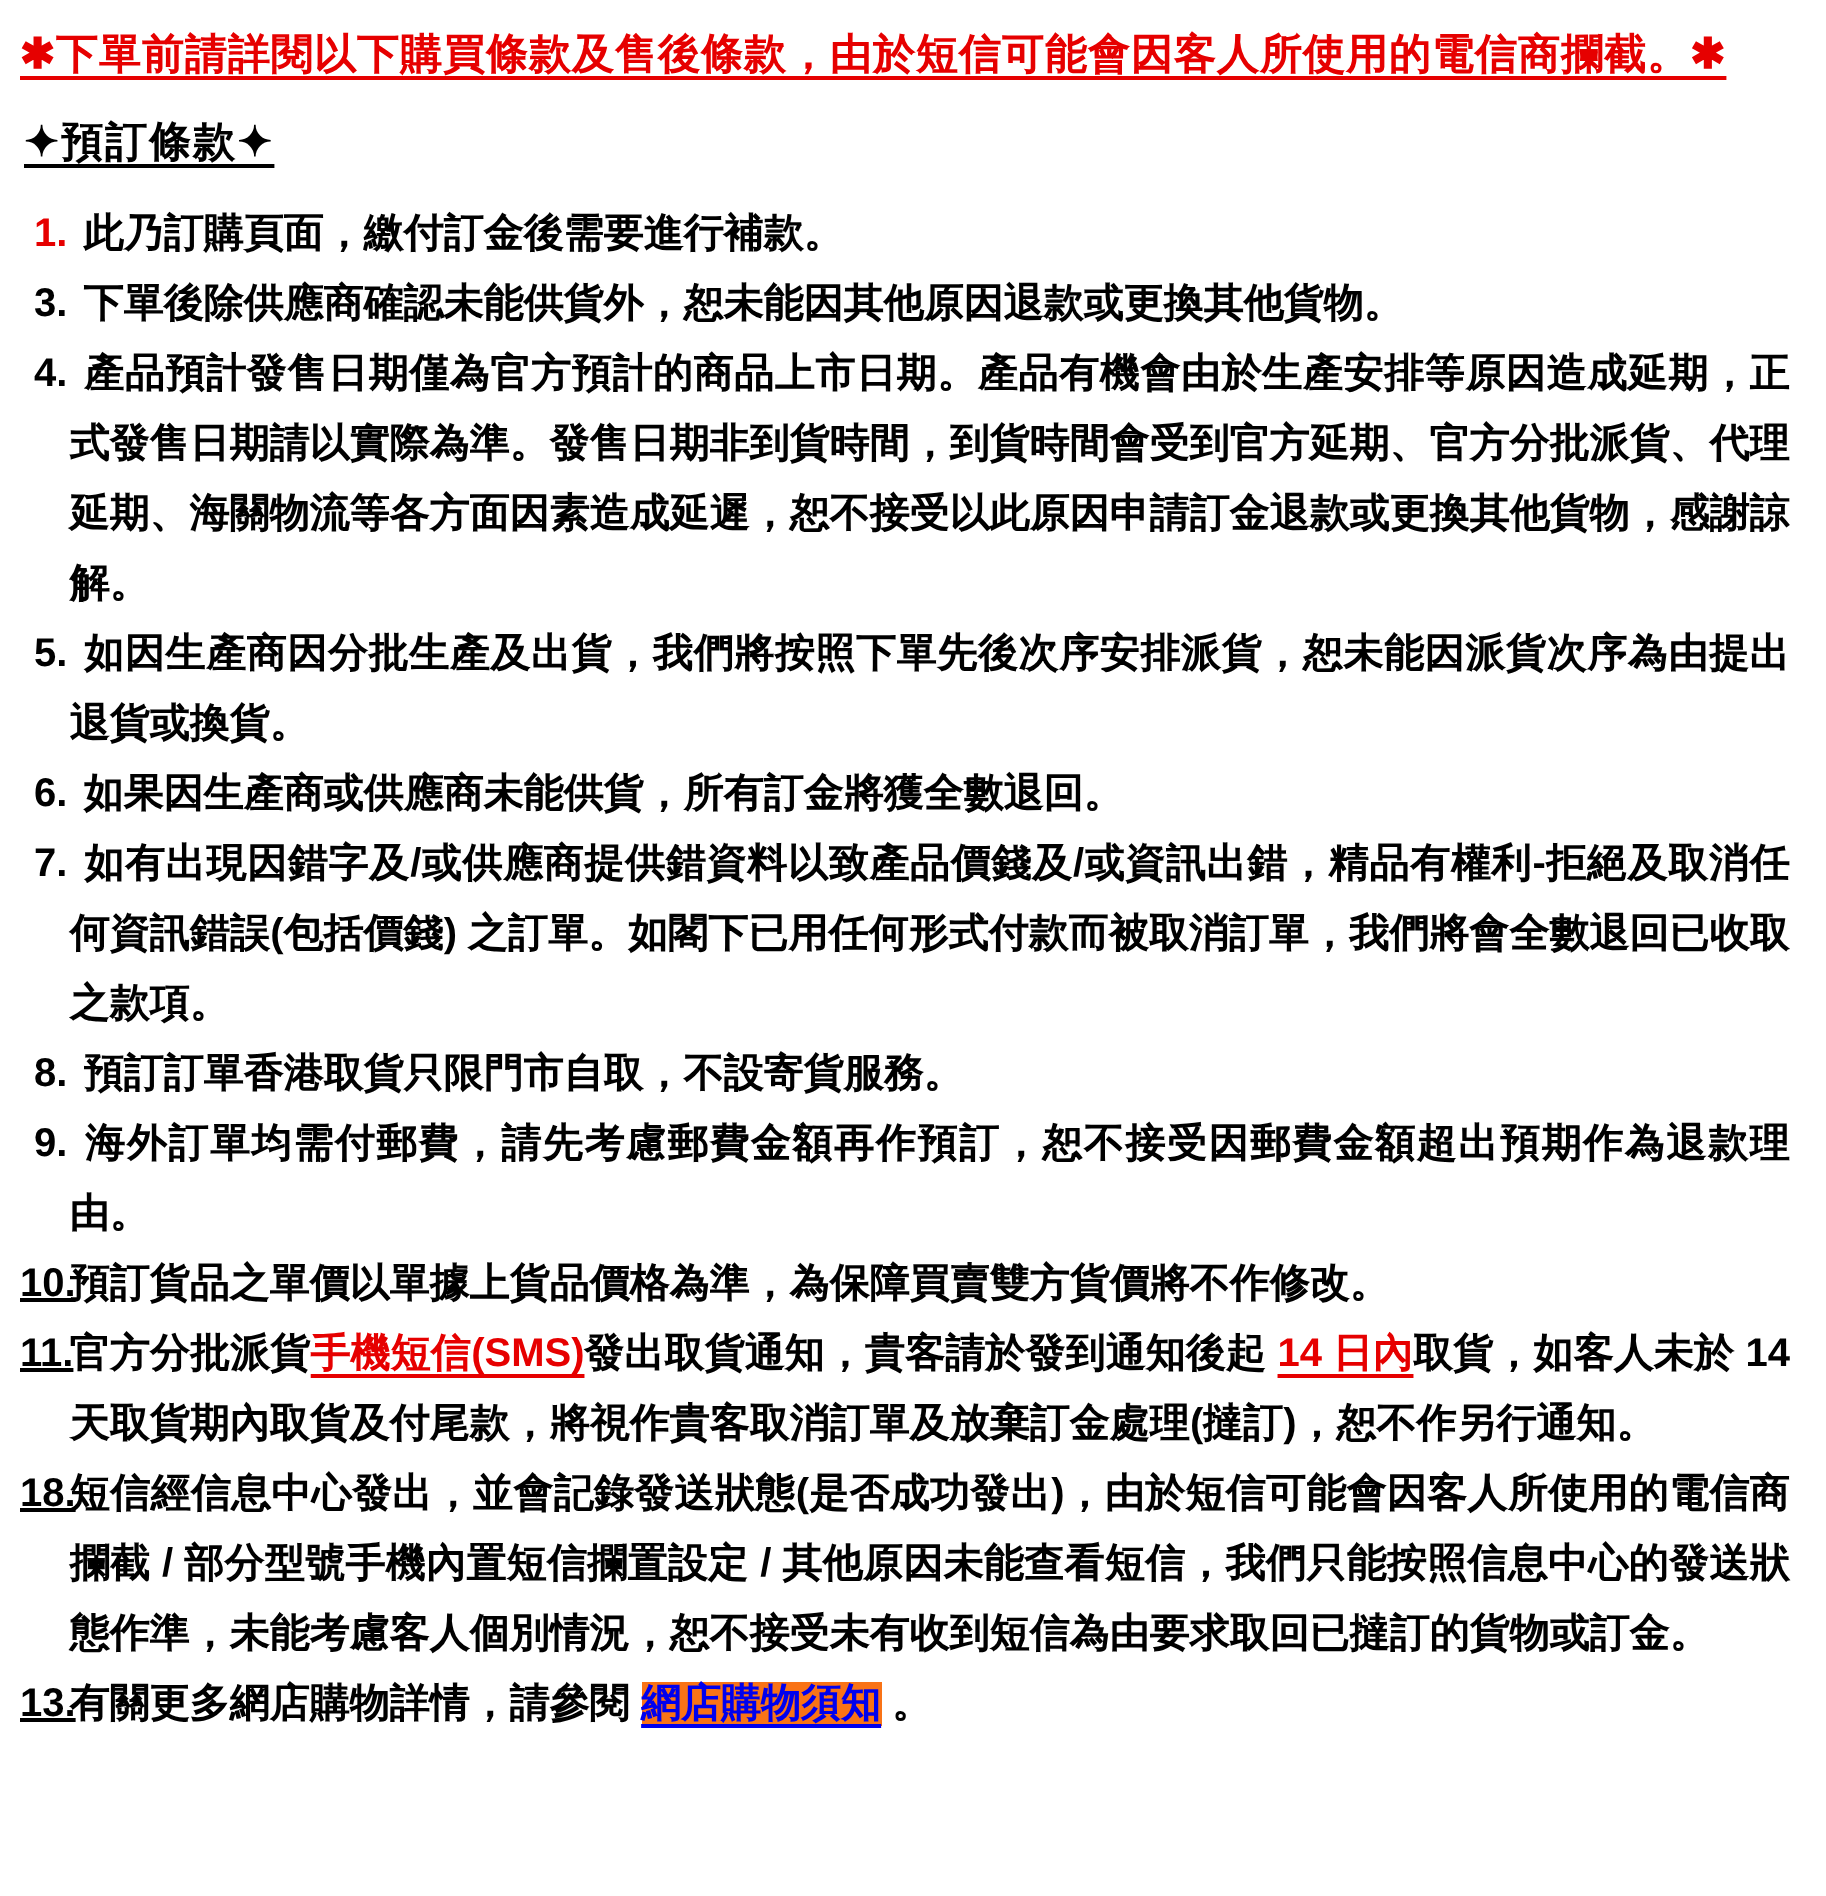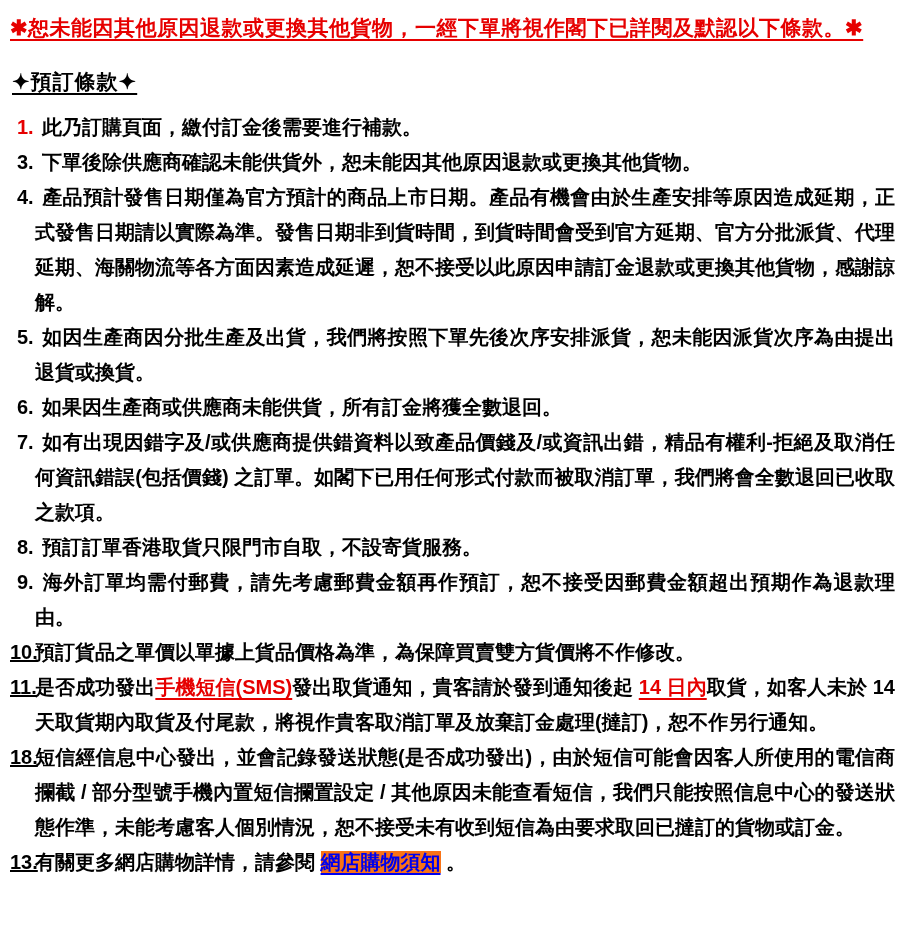--- a/index.html
+++ b/index.html
@@ -22,21 +22,21 @@
     margin-left: 2px;
     font-size: 21px;
     line-height: 30px;
     color: #e60000;
     text-decoration: underline;
     text-decoration-color: #e60000;
     text-underline-offset: 4px;
     letter-spacing: 0.5px;
   }
   .section-title {
-    margin-top: 24px;
+    margin-top: 14px;
     margin-left: 4px;
     font-size: 21px;
     line-height: 30px;
     color: #000000;
     text-decoration: underline;
     text-underline-offset: 4px;
     letter-spacing: 1px;
     display: inline-block;
   }
   .terms {
@@ -70,33 +70,33 @@
     background: #f97316;
     text-decoration: underline;
     text-underline-offset: 4px;
     cursor: pointer;
   }
 </style>
 </head>
 <body>
 
 <div class="doc">
-  <div class="warning-header">✱恕未能因其他原因退款或更換其他貨物，一經下單將視作閣下已詳閱及默認以下條款。✱</div>
+  <div class="warning-header">✱下單前請詳閱以下購買條款及售後條款，由於短信可能會因客人所使用的電信商攔截。✱</div>
 
   <div>
     <span class="section-title">✦預訂條款✦</span>
   </div>
 
   <div class="terms">
       <div class="term red-item"><span class="term-num d1">1.</span><span class="seg-red">此乃訂購頁面，繳付訂金後需要進行補款。</span></div>
       <div class="term"><span class="term-num d1">3.</span><span class="seg-normal">下單後除供應商確認未能供貨外，恕未能因其他原因退款或更換其他貨物。</span></div>
       <div class="term"><span class="term-num d1">4.</span><span class="seg-normal">產品預計發售日期僅為官方預計的商品上市日期。產品有機會由於生產安排等原因造成延期，正式發售日期請以實際為準。發售日期非到貨時間，到貨時間會受到官方延期、官方分批派貨、代理延期、海關物流等各方面因素造成延遲，恕不接受以此原因申請訂金退款或更換其他貨物，感謝諒解。</span></div>
       <div class="term"><span class="term-num d1">5.</span><span class="seg-normal">如因生產商因分批生產及出貨，我們將按照下單先後次序安排派貨，恕未能因派貨次序為由提出退貨或換貨。</span></div>
       <div class="term"><span class="term-num d1">6.</span><span class="seg-normal">如果因生產商或供應商未能供貨，所有訂金將獲全數退回。</span></div>
       <div class="term"><span class="term-num d1">7.</span><span class="seg-normal">如有出現因錯字及/或供應商提供錯資料以致產品價錢及/或資訊出錯，精品有權利-拒絕及取消任何資訊錯誤(包括價錢) 之訂單。如閣下已用任何形式付款而被取消訂單，我們將會全數退回已收取之款項。</span></div>
       <div class="term"><span class="term-num d1">8.</span><span class="seg-normal">預訂訂單香港取貨只限門市自取，不設寄貨服務。</span></div>
       <div class="term"><span class="term-num d1">9.</span><span class="seg-normal">海外訂單均需付郵費，請先考慮郵費金額再作預訂，恕不接受因郵費金額超出預期作為退款理由。</span></div>
       <div class="term"><span class="term-num d2">10.</span><span class="seg-normal">預訂貨品之單價以單據上貨品價格為準，為保障買賣雙方貨價將不作修改。</span></div>
-      <div class="term"><span class="term-num d2">11.</span><span class="seg-normal">是否成功發出</span><span class="seg-red-underline">手機短信(SMS)</span><span class="seg-normal">發出取貨通知，貴客請於發到通知後起 </span><span class="seg-red-underline">14 日內</span><span class="seg-normal">取貨，如客人未於 14 天取貨期內取貨及付尾款，將視作貴客取消訂單及放棄訂金處理(撻訂)，恕不作另行通知。</span></div>
+      <div class="term"><span class="term-num d2">11.</span><span class="seg-normal">官方分批派貨</span><span class="seg-red-underline">手機短信(SMS)</span><span class="seg-normal">發出取貨通知，貴客請於發到通知後起 </span><span class="seg-red-underline">14 日內</span><span class="seg-normal">取貨，如客人未於 14 天取貨期內取貨及付尾款，將視作貴客取消訂單及放棄訂金處理(撻訂)，恕不作另行通知。</span></div>
       <div class="term"><span class="term-num d2">18.</span><span class="seg-normal">短信經信息中心發出，並會記錄發送狀態(是否成功發出)，由於短信可能會因客人所使用的電信商攔截 / 部分型號手機內置短信攔置設定 / 其他原因未能查看短信，我們只能按照信息中心的發送狀態作準，未能考慮客人個別情況，恕不接受未有收到短信為由要求取回已撻訂的貨物或訂金。</span></div>
       <div class="term"><span class="term-num d2">13.</span><span class="seg-normal">有關更多網店購物詳情，請參閱 </span><span class="seg-link">網店購物須知</span><span class="seg-normal"> 。</span></div>
     </div>
 </div>
 
 </body></html>

